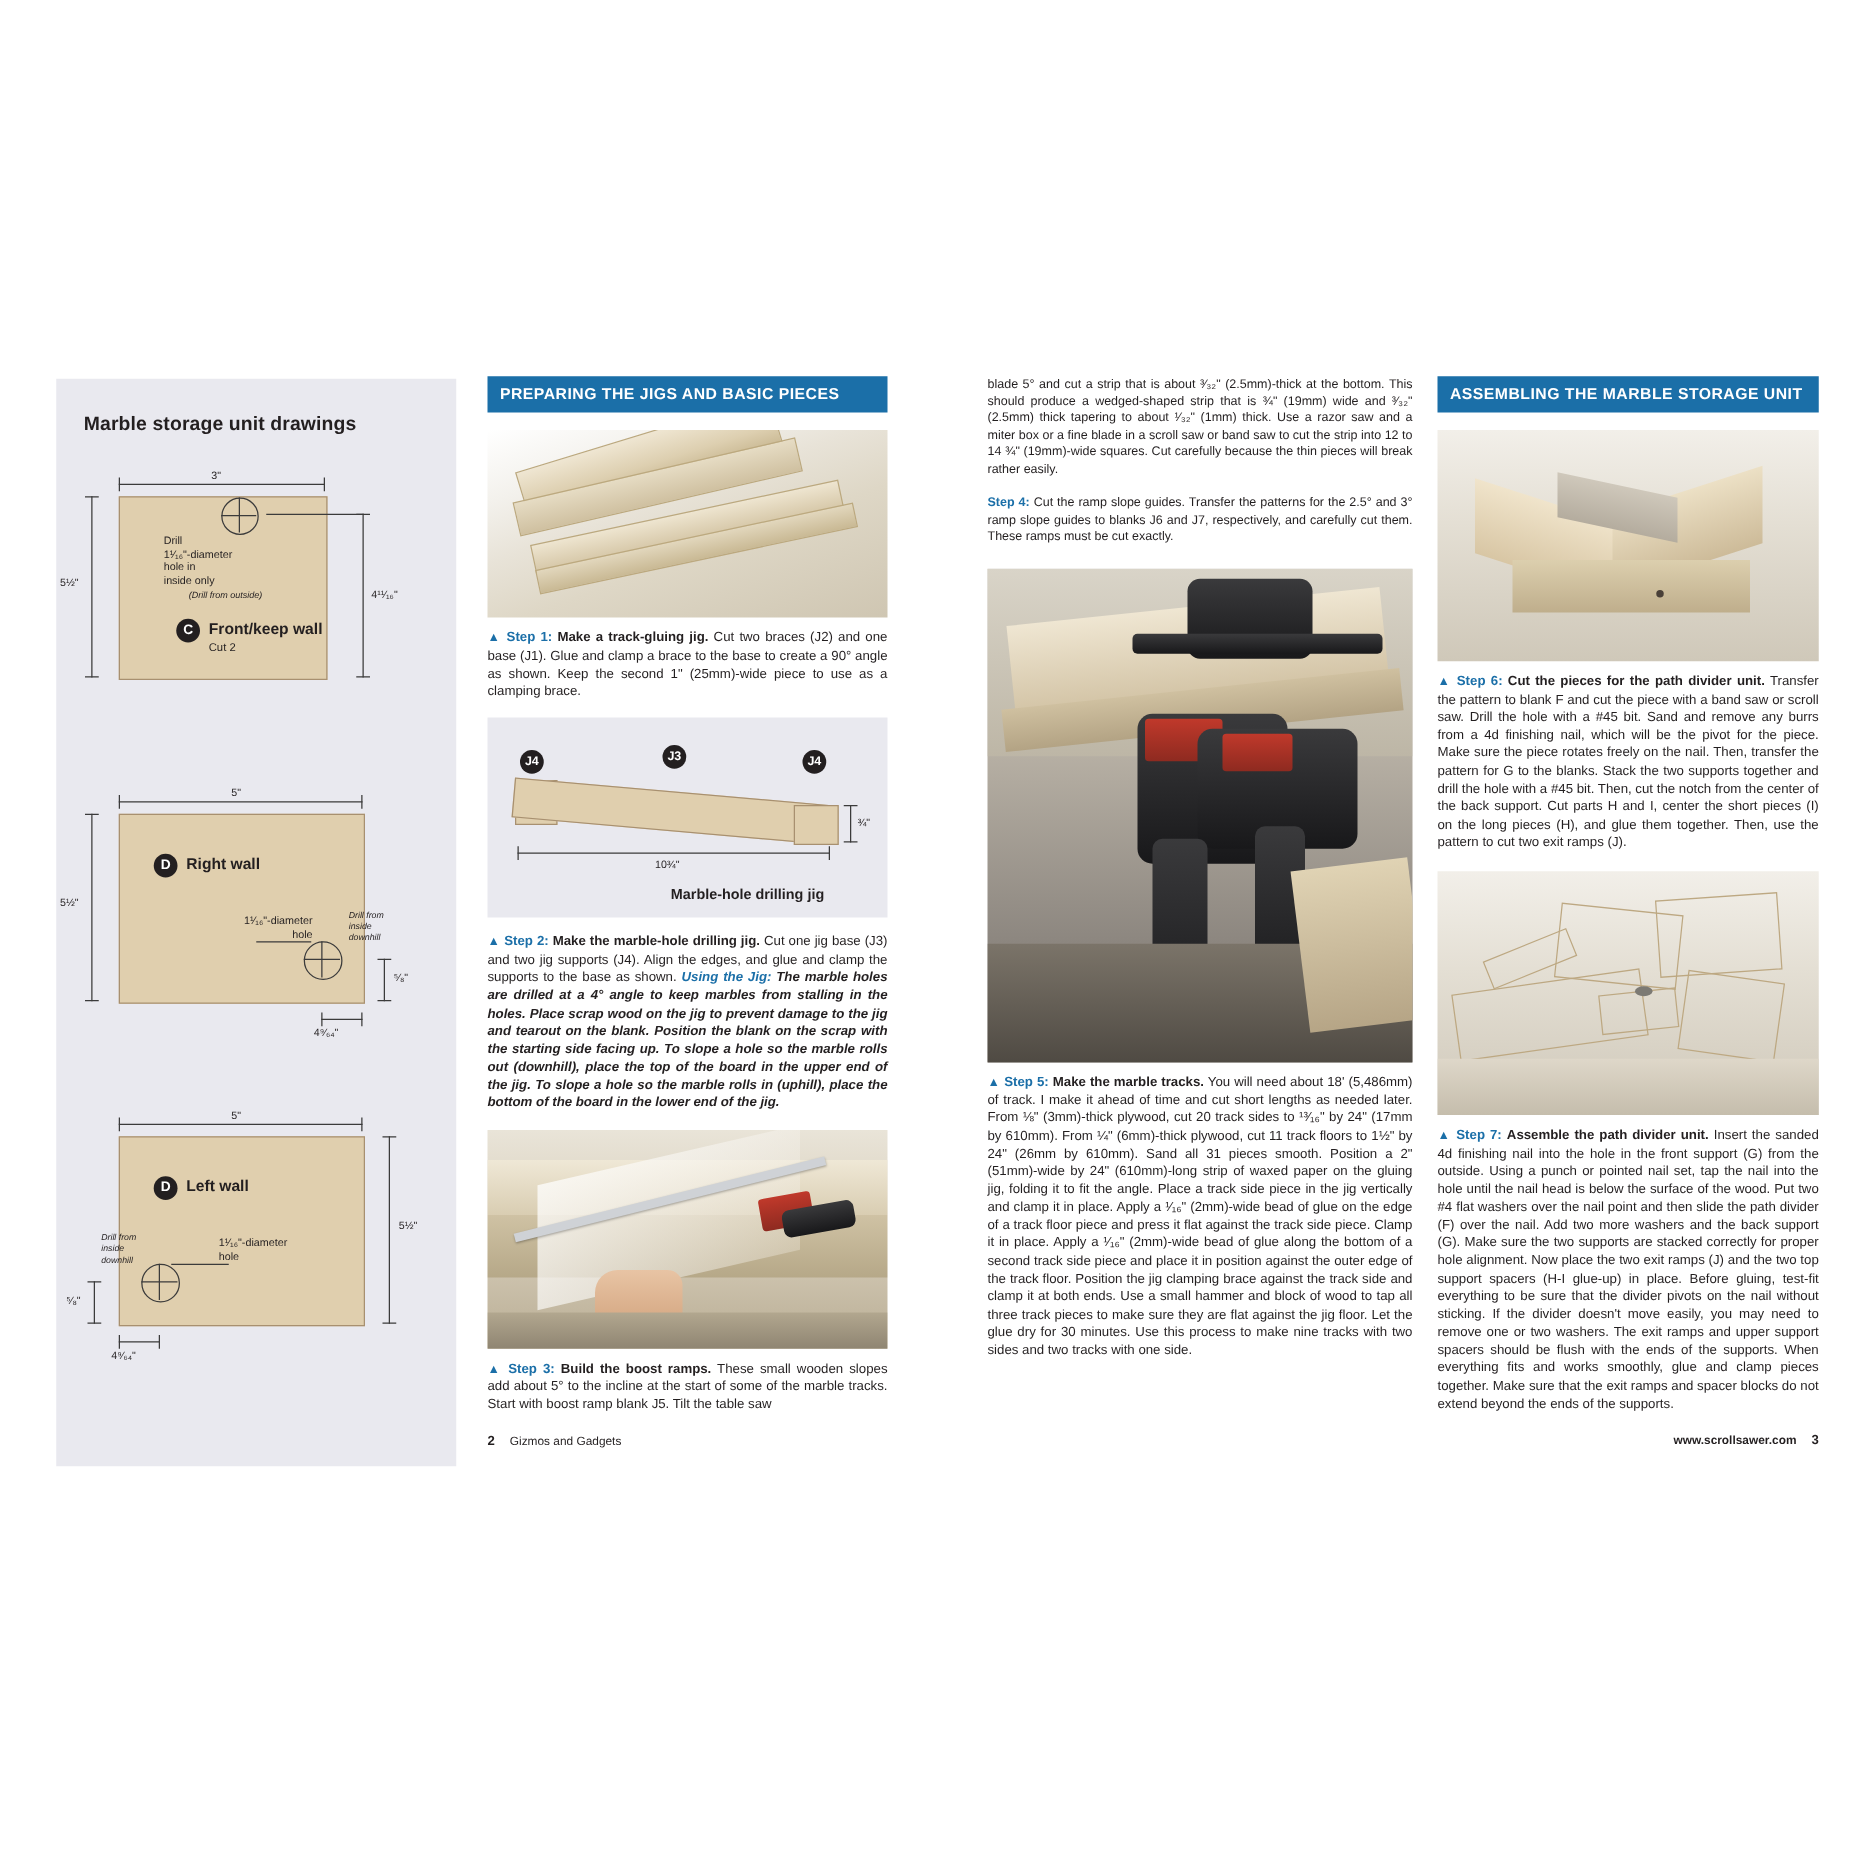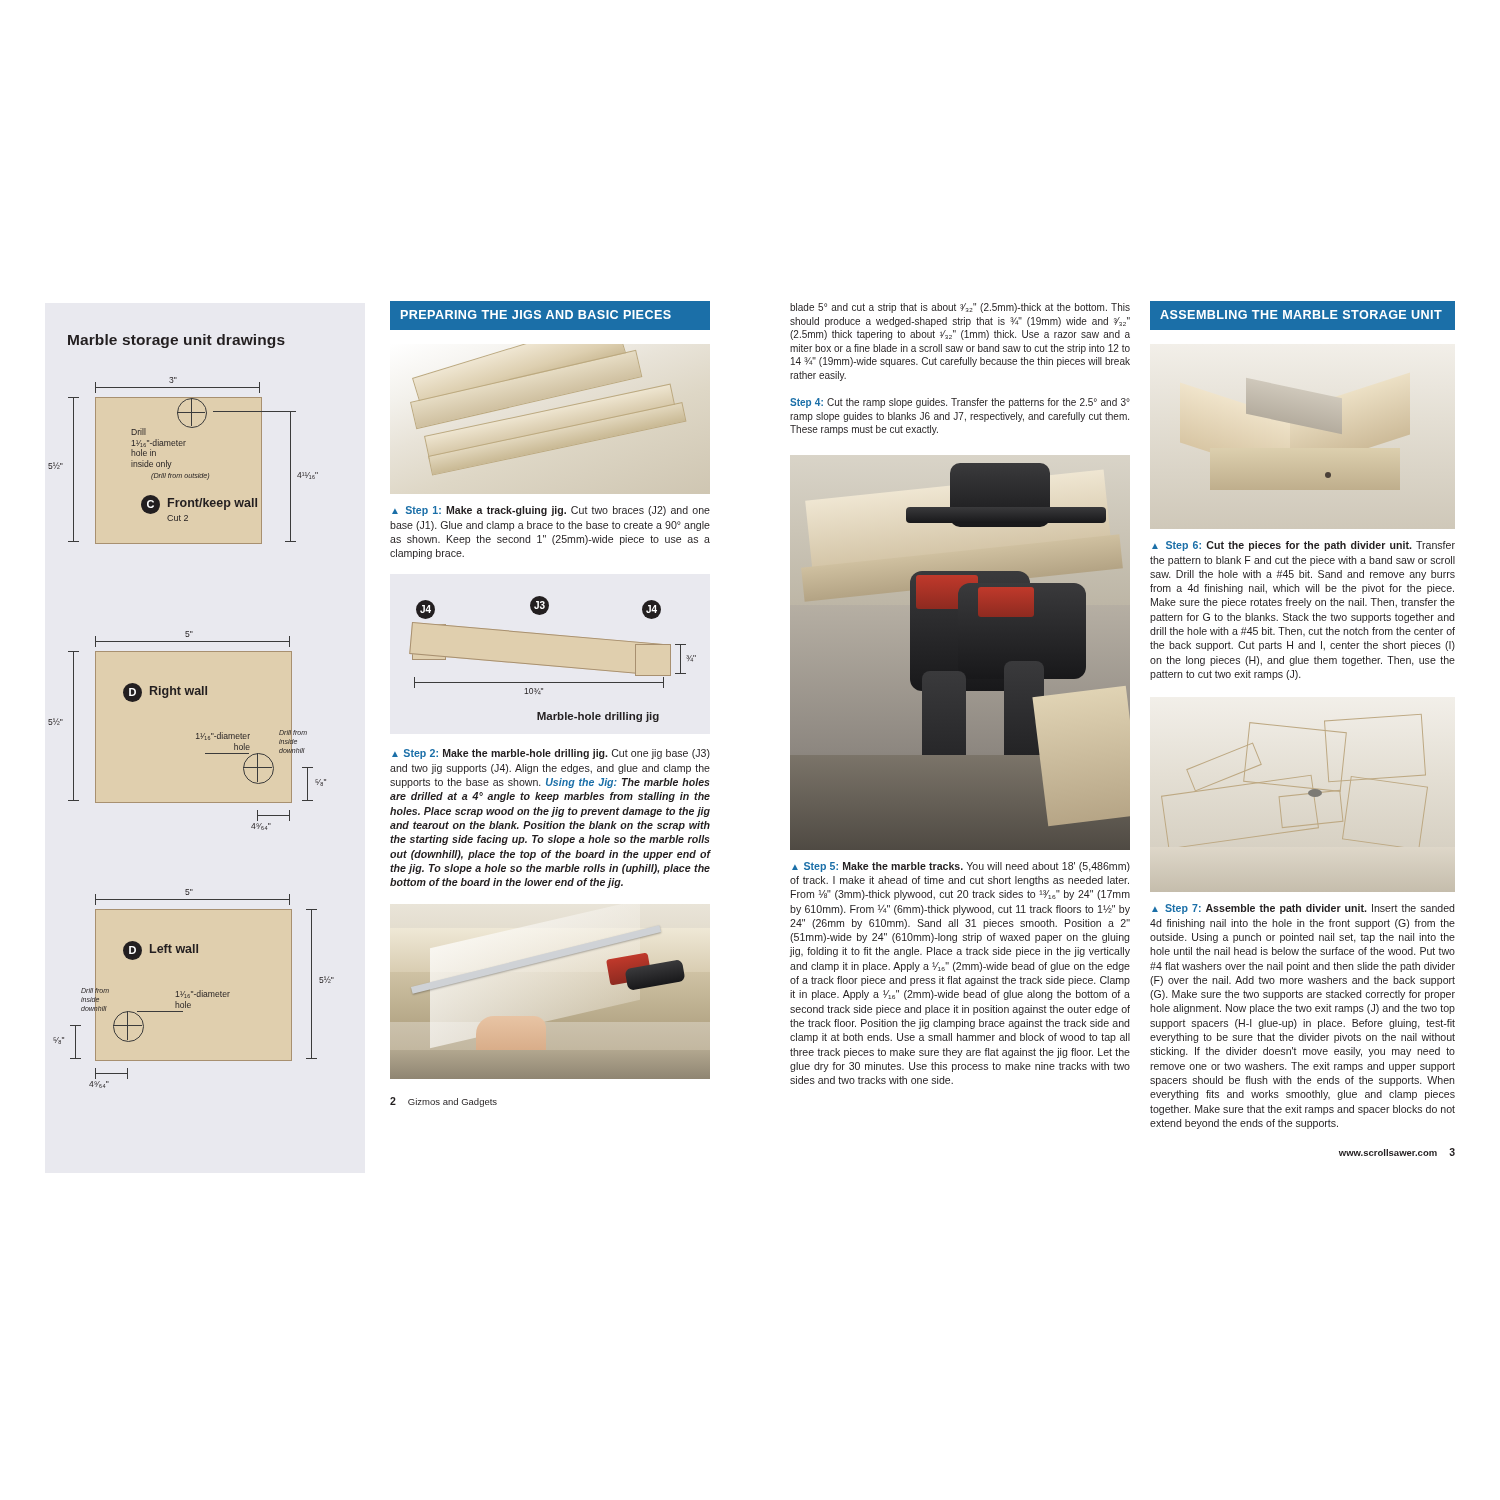--- a/index.html
+++ b/index.html
@@ -433,20 +433,25 @@
         <div style="position:absolute; left:0; top:24px; width:100%; height:44px; background:linear-gradient(180deg,#efe8d6,#d9cdb2);"></div>
         <div style="position:absolute; left:0; top:68px; width:100%; height:50px; background:linear-gradient(180deg,#cfc2a4,#b6a888);"></div>
         <div style="position:absolute; left:40px; top:20px; width:210px; height:100px; background:linear-gradient(120deg,rgba(255,255,255,0.75),rgba(240,235,225,0.35)); transform:skewY(-13deg);"></div>
         <div style="position:absolute; left:18px; top:52px; width:256px; height:7px; background:#cfd2d6; transform:rotate(-14deg); box-shadow:0 1px 2px rgba(0,0,0,.3);"></div>
         <div class="clamp-red" style="left:218px; top:52px; width:42px; height:26px; transform:rotate(-10deg);"></div>
         <div class="clampbody" style="left:236px; top:60px; width:58px; height:22px; transform:rotate(-10deg);"></div>
         <div style="position:absolute; left:86px; top:112px; width:70px; height:55px; background:linear-gradient(180deg,#e8c4a4,#cf9f79); border-radius:18px 12px 6px 6px;"></div>
         <div style="position:absolute; left:0; top:146px; width:100%; height:29px; background:linear-gradient(180deg,#b2a78f,#8f8572);"></div>
       </div>
 
+      <div class="cap">
+        <span class="tri">▲</span>
+        <span class="stepno">Step 3:</span>
+        <span class="bold">Build the boost ramps.</span><span> These small wooden slopes add about 5° to the incline at the start of some of the marble tracks. Start with boost ramp blank J5. Tilt the table saw</span>
+      </div>
 
       <div class="footer-left">
         <span class="pg">2</span><span>Gizmos and Gadgets</span>
       </div>
     </div>
 
     <div class="col col3">
       <div class="body-text">blade 5° and cut a strip that is about ³⁄₃₂" (2.5mm)-thick at the bottom. This should produce a wedged-shaped strip that is ¾" (19mm) wide and ³⁄₃₂" (2.5mm) thick tapering to about ¹⁄₃₂" (1mm) thick. Use a razor saw and a miter box or a fine blade in a scroll saw or band saw to cut the strip into 12 to 14  ¾" (19mm)-wide squares. Cut carefully because the thin pieces will break rather easily.</div>
 
       <div class="body-text" style="margin-top:14px;">

